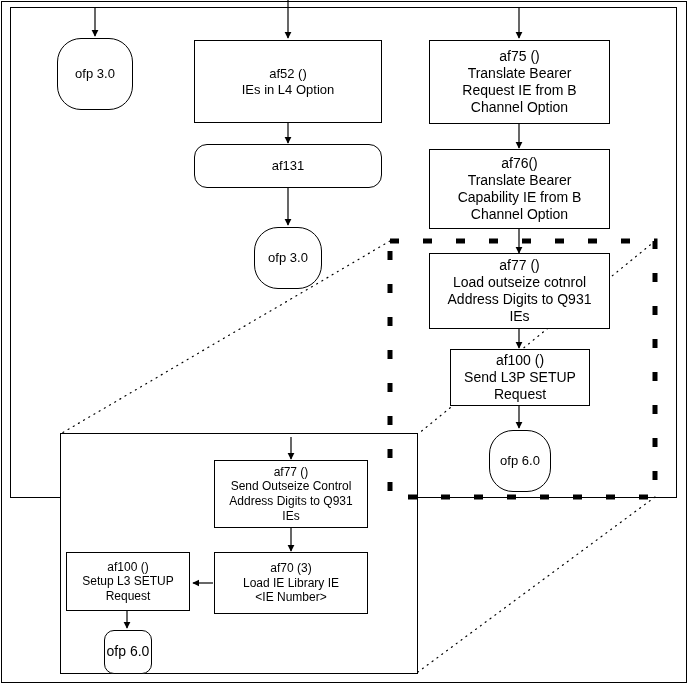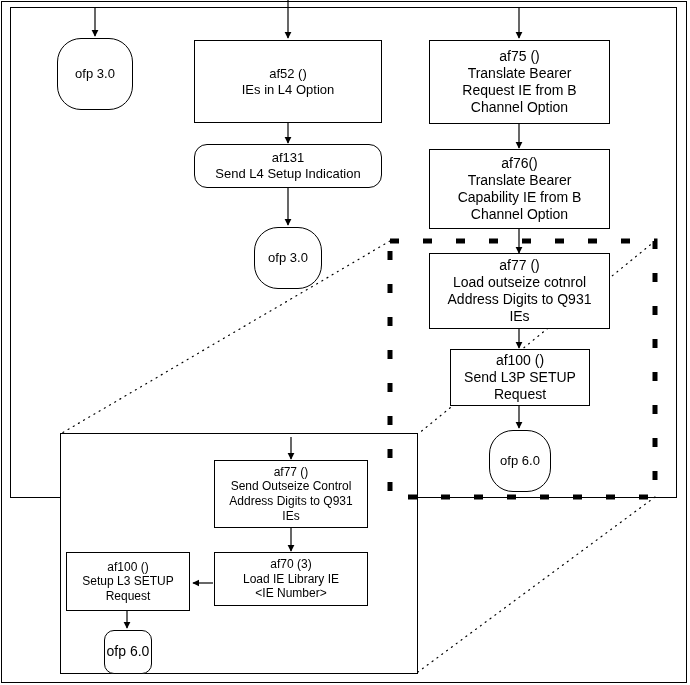--- a/index.html
+++ b/index.html
@@ -110,21 +110,20 @@
     <span class="ln">ofp 3.0</span>
   </div>
 
   <div class="node fs-13" style="left:194px; top:40px; width:188px; height:83px;align-items:center;">
     <span class="ln">af52 ()</span>
     <span class="ln">IEs in L4 Option</span>
   </div>
 
   <div class="node fs-13" style="left:194px; top:144px; width:188px; height:44px;border-radius:13px;">
     <span class="ln">af131</span>
-    <span class="ln">Send L4 Setup Indication</span>
   </div>
 
   <div class="node terminator fs-13" style="left:254px; top:227px; width:68px; height:62px;">
     <span class="ln">ofp 3.0</span>
   </div>
 
   <div class="node fs-9" style="left:429px; top:40px; width:181px; height:84px;">
     <span class="ln">af75 ()</span>
     <span class="ln">Translate Bearer</span>
     <span class="ln">Request  IE from B</span>
@@ -155,21 +154,21 @@
     <span class="ln">ofp 6.0</span>
   </div>
 
   <div class="node fs-12" style="left:214px; top:460px; width:154px; height:68px;">
     <span class="ln">af77 ()</span>
     <span class="ln">Send Outseize Control</span>
     <span class="ln">Address Digits to Q931</span>
     <span class="ln">IEs</span>
   </div>
 
-  <div class="node fs-12" style="left:214px; top:552px; width:154px; height:54px;">
+  <div class="node fs-12" style="left:214px; top:552px; width:154px; height:62px;">
     <span class="ln">af70 (3)</span>
     <span class="ln">Load IE Library IE</span>
     <span class="ln">&lt;IE Number&gt;</span>
   </div>
 
   <div class="node fs-12" style="left:66px; top:552px; width:124px; height:59px;">
     <span class="ln">af100 ()</span>
     <span class="ln">Setup L3 SETUP</span>
     <span class="ln">Request</span>
   </div>

